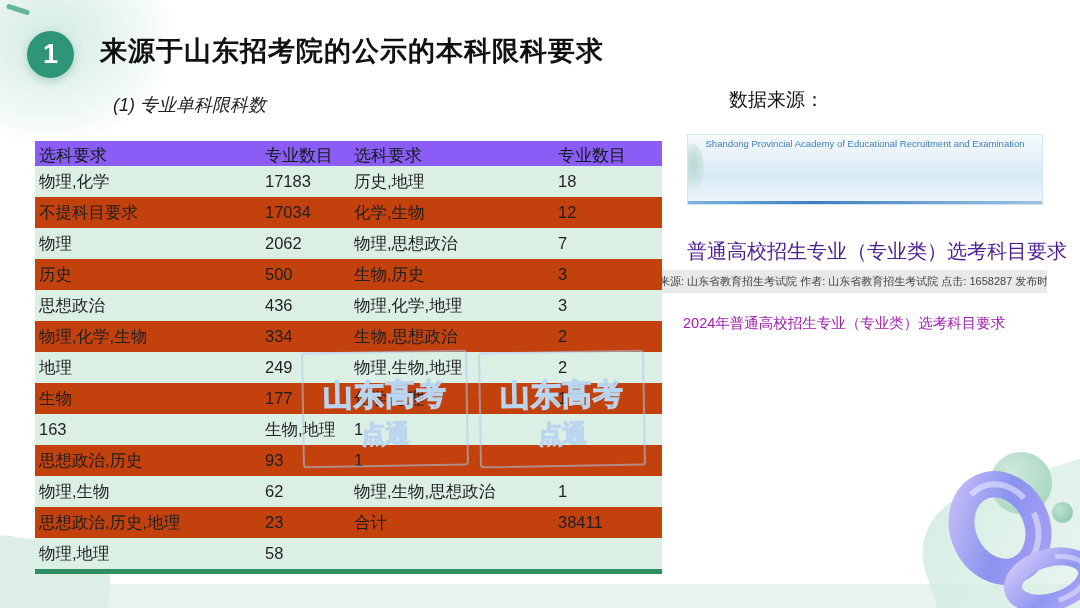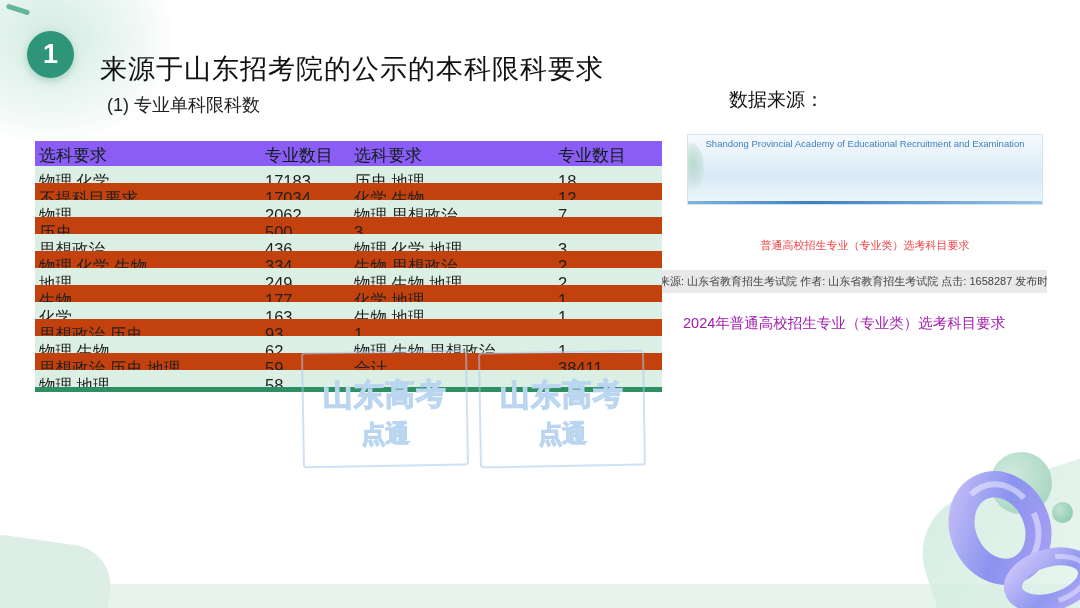--- a/index.html
+++ b/index.html
@@ -18,28 +18,28 @@
     background:linear-gradient(135deg, rgba(210,236,224,.9), rgba(231,243,237,.5));transform:rotate(-18deg);}
   .green-circle-big{position:absolute;left:990px;top:452px;width:62px;height:62px;border-radius:50%;
     background:radial-gradient(circle at 35% 35%, #cfe9dc, #9ed2ba);}
   .green-dot-small{position:absolute;left:1052px;top:502px;width:21px;height:21px;border-radius:50%;
     background:radial-gradient(circle at 35% 35%, #bfe3d2, #82c4a8);}
 
   
   .badge{position:absolute;left:27px;top:31px;width:47px;height:47px;border-radius:50%;
     background:#2f9579;color:#ffffff;font-size:27px;font-weight:bold;
     display:flex;align-items:center;justify-content:center;box-shadow:0 3px 8px rgba(60,150,120,.35);}
-  .page-title{position:absolute;left:100px;top:51px;font-size:27px;color:#111111;letter-spacing:1px;font-weight:400;}
-  .page-subtitle{position:absolute;left:107px;top:93px;font-size:18px;color:#222222;}
+  .page-title{position:absolute;left:100px;top:33px;font-size:27px;color:#111111;letter-spacing:1px;font-weight:700;}
+  .page-subtitle{position:absolute;left:113px;top:93px;font-size:18px;color:#222222;font-style:italic;}
 
   
   .reqtable{position:absolute;left:35px;top:141px;width:627px;border-bottom:5px solid #2e8f63;z-index:1;}
   .thead{display:grid;grid-template-columns:226px 89px 204px 108px;background:#8b5cf6;height:25px;}
   .thead .hcell{font-size:17px;color:#0d1f17;line-height:30px;padding-left:4px;font-weight:500;}
-  .trow{display:grid;grid-template-columns:226px 89px 204px 108px;height:17px;}
+  .trow{display:grid;grid-template-columns:226px 89px 204px 108px;height:31px;}
   .trow.odd{background:#dcefe5;}
   .trow.even{background:#c2410c;}
   .tcell{font-size:16.5px;color:#1f1f1f;line-height:31px;padding-left:4px;white-space:nowrap;overflow:hidden;}
 
   
   .watermark{position:absolute;top:351px;width:162px;height:112px;border:2px solid rgba(168,201,236,.55);
     border-radius:4px;z-index:5;pointer-events:none;transform:rotate(-1deg);}
   .watermark .w1{margin-top:22px;text-align:center;font-size:30px;font-weight:bold;letter-spacing:1px;
     color:transparent;-webkit-text-stroke:1.2px #b9d5ef;}
   .watermark .w2{margin-top:2px;text-align:center;font-size:24px;font-weight:bold;
@@ -52,21 +52,21 @@
     background:linear-gradient(180deg,#f5fafd 0%,#d9eaf6 60%,#eef7fb 100%);
     border:1px solid #d4e4f0;box-sizing:border-box;overflow:hidden;}
   .banner::after{content:"";position:absolute;left:0;bottom:0;width:100%;height:3px;
     background:linear-gradient(90deg,#7fb4dd,#3f7fc0 35%,#9cc4e4);}
   .banner-leaf{position:absolute;left:-10px;top:8px;width:26px;height:50px;border-radius:50%;
     background:radial-gradient(ellipse at 60% 40%, rgba(150,200,170,.55), rgba(255,255,255,0) 70%);}
   .banner-title{margin-top:9px;text-align:center;font-size:30px;font-weight:bold;color:#4080c0;
     letter-spacing:2px;text-shadow:0 1px 0 #ffffff;white-space:nowrap;}
   .banner-sub{margin-top:3px;text-align:center;font-size:9.5px;font-weight:normal;color:#4080c0;white-space:nowrap;}
   .article-title{position:absolute;left:687px;top:238px;width:356px;text-align:center;
-    font-size:11px;color:#ef4444;white-space:nowrap;}
+    font-size:20px;color:#4c1d95;white-space:nowrap;}
   .meta-bar{position:absolute;left:659px;top:270px;width:388px;height:23px;background:#e9e9e9;
     font-size:11px;color:#444444;text-align:center;line-height:23px;white-space:nowrap;overflow:hidden;}
   .link-2024{position:absolute;left:683px;top:314px;font-size:14.5px;color:#a21caf;white-space:nowrap;cursor:pointer;}
 
   
   .rings{position:absolute;left:938px;top:428px;width:142px;height:180px;}
 </style>
 </head>
 <body>
 
@@ -129,20 +129,21 @@
         </div>
         <div class="trow odd">
           <div class="tcell">物理</div>
           <div class="tcell">2062</div>
           <div class="tcell">物理,思想政治</div>
           <div class="tcell">7</div>
         </div>
         <div class="trow even">
           <div class="tcell">历史</div>
           <div class="tcell">500</div>
+          <div class="tcell">生物,历史</div>
           <div class="tcell">3</div>
         </div>
         <div class="trow odd">
           <div class="tcell">思想政治</div>
           <div class="tcell">436</div>
           <div class="tcell">物理,化学,地理</div>
           <div class="tcell">3</div>
         </div>
         <div class="trow even">
           <div class="tcell">物理,化学,生物</div>
@@ -156,39 +157,38 @@
           <div class="tcell">物理,生物,地理</div>
           <div class="tcell">2</div>
         </div>
         <div class="trow even">
           <div class="tcell">生物</div>
           <div class="tcell">177</div>
           <div class="tcell">化学,地理</div>
           <div class="tcell">1</div>
         </div>
         <div class="trow odd">
-          <div class="tcell">化学</div>
           <div class="tcell">163</div>
           <div class="tcell">生物,地理</div>
           <div class="tcell">1</div>
         </div>
         <div class="trow even">
           <div class="tcell">思想政治,历史</div>
           <div class="tcell">93</div>
           <div class="tcell">1</div>
         </div>
         <div class="trow odd">
           <div class="tcell">物理,生物</div>
           <div class="tcell">62</div>
           <div class="tcell">物理,生物,思想政治</div>
           <div class="tcell">1</div>
         </div>
         <div class="trow even">
           <div class="tcell">思想政治,历史,地理</div>
-          <div class="tcell">59</div>
+          <div class="tcell">23</div>
           <div class="tcell">合计</div>
           <div class="tcell">38411</div>
         </div>
         <div class="trow odd">
           <div class="tcell">物理,地理</div>
           <div class="tcell">58</div>
           <div class="tcell"></div>
           <div class="tcell"></div>
         </div>
       </div>

